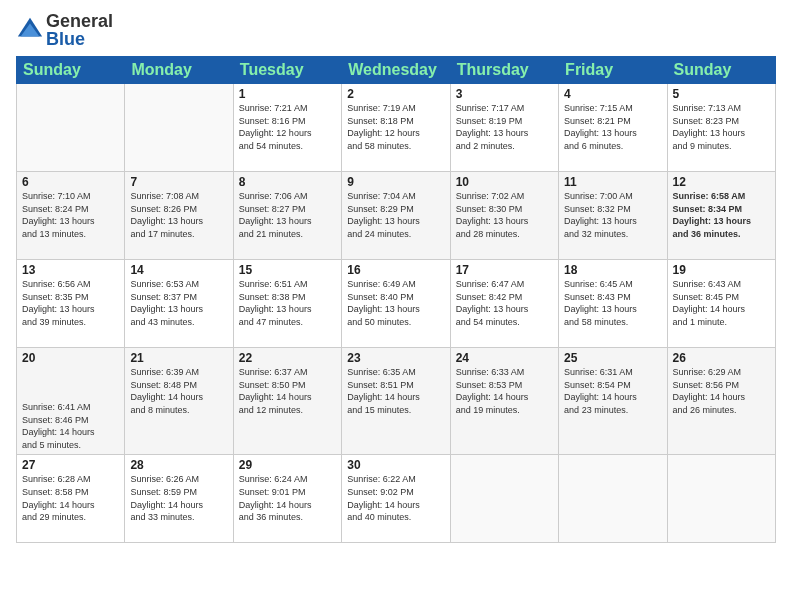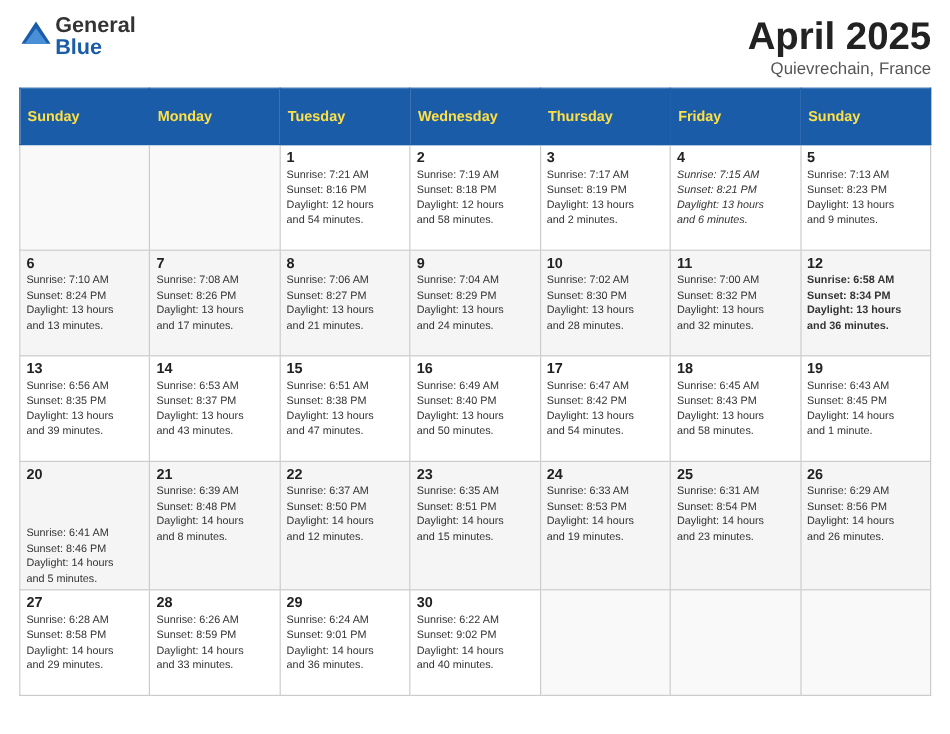--- a/index.html
+++ b/index.html
@@ -61,24 +61,24 @@
     }
     .calendar {
       flex: 1;
       border: 1px solid #ccc;
       border-collapse: collapse;
       width: 100%;
       table-layout: fixed;
     }
     .calendar th {
       background: #1a5ca8;
-      color: #fde047;
+      color: #86efac;
       text-align: left;
-      padding: 16px 6px;
-      font-size: 12px;
+      padding: 4px 6px;
+      font-size: 16px;
       border: 1px solid #1a5ca8;
     }
     .calendar td {
       border: 1px solid #ccc;
       vertical-align: top;
       padding: 3px 5px;
       font-size: 9.5px;
       color: #333;
       height: 88px;
     }
@@ -108,24 +108,20 @@
   <div class="header">
     <div class="logo">
       <svg class="logo-icon" viewBox="0 0 30 30">
         <polygon points="15,2 28,22 2,22" fill="#1a5ca8"></polygon>
         <polygon points="15,8 25,22 5,22" fill="#4a90d9"></polygon>
       </svg>
       <div class="logo-text">
         <span class="logo-general">General</span>
         <span class="logo-blue">Blue</span>
       </div>
-    </div>
-    <div class="title-section">
-      <div class="month-title">April 2025</div>
-      <div class="location">Quievrechain, France</div>
     </div>
   </div>
 
   <table class="calendar">
     <thead>
       <tr>
         <th>Sunday</th>
         <th>Monday</th>
         <th>Tuesday</th>
         <th>Wednesday</th>
@@ -154,21 +150,21 @@
           </td>
           <td>
             <span class="day-num">3</span>
             <div class="day-info" style="white-space: pre-line;">Sunrise: 7:17 AM
 Sunset: 8:19 PM
 Daylight: 13 hours
 and 2 minutes.</div>
           </td>
           <td>
             <span class="day-num">4</span>
-            <div class="day-info" style="white-space: pre-line; font-style: italic;">Sunrise: 7:15 AM
+            <div class="day-info" style="white-space: pre-line;">Sunrise: 7:15 AM
 Sunset: 8:21 PM
 Daylight: 13 hours
 and 6 minutes.</div>
           </td>
           <td>
             <span class="day-num">5</span>
             <div class="day-info" style="white-space: pre-line;">Sunrise: 7:13 AM
 Sunset: 8:23 PM
 Daylight: 13 hours
 and 9 minutes.</div>

